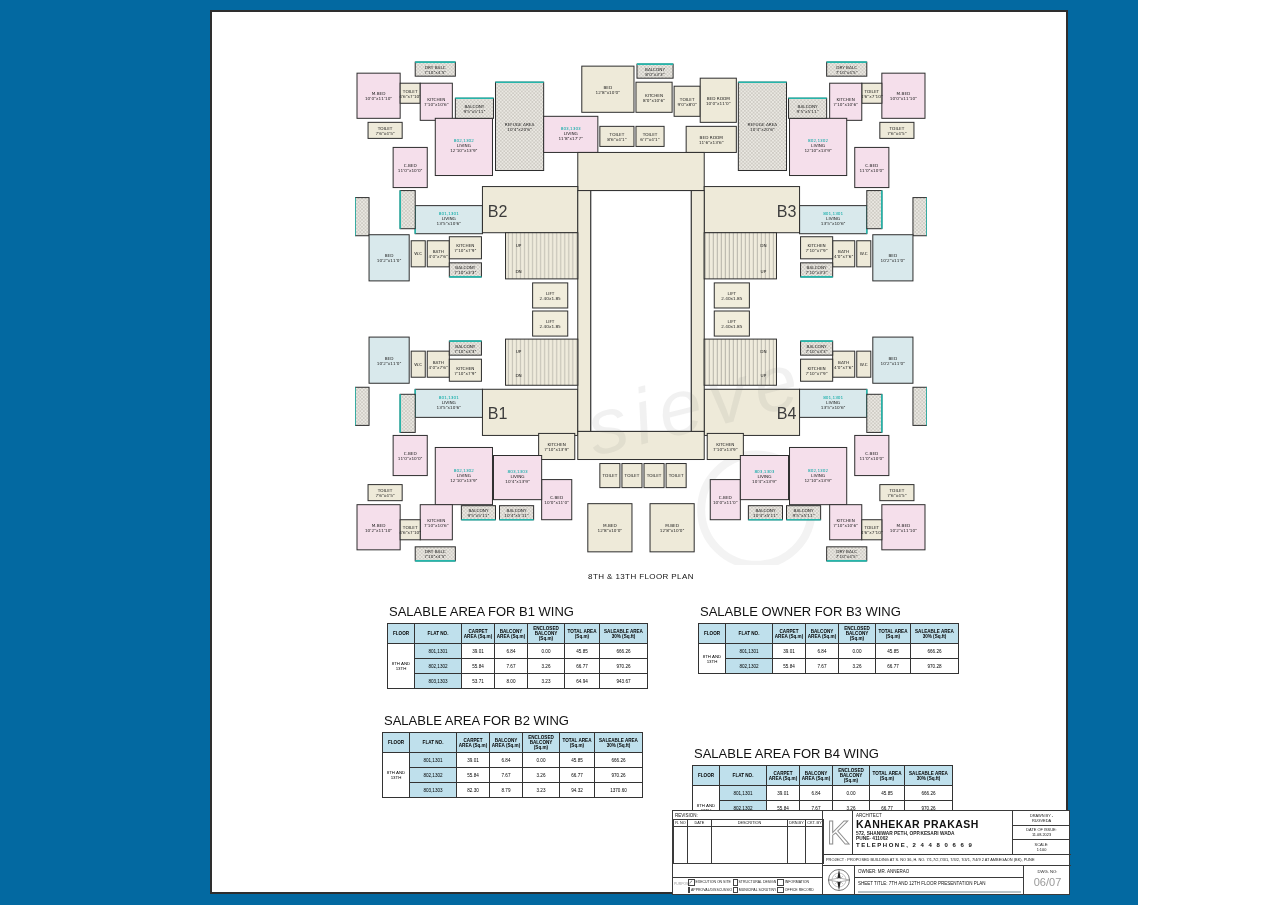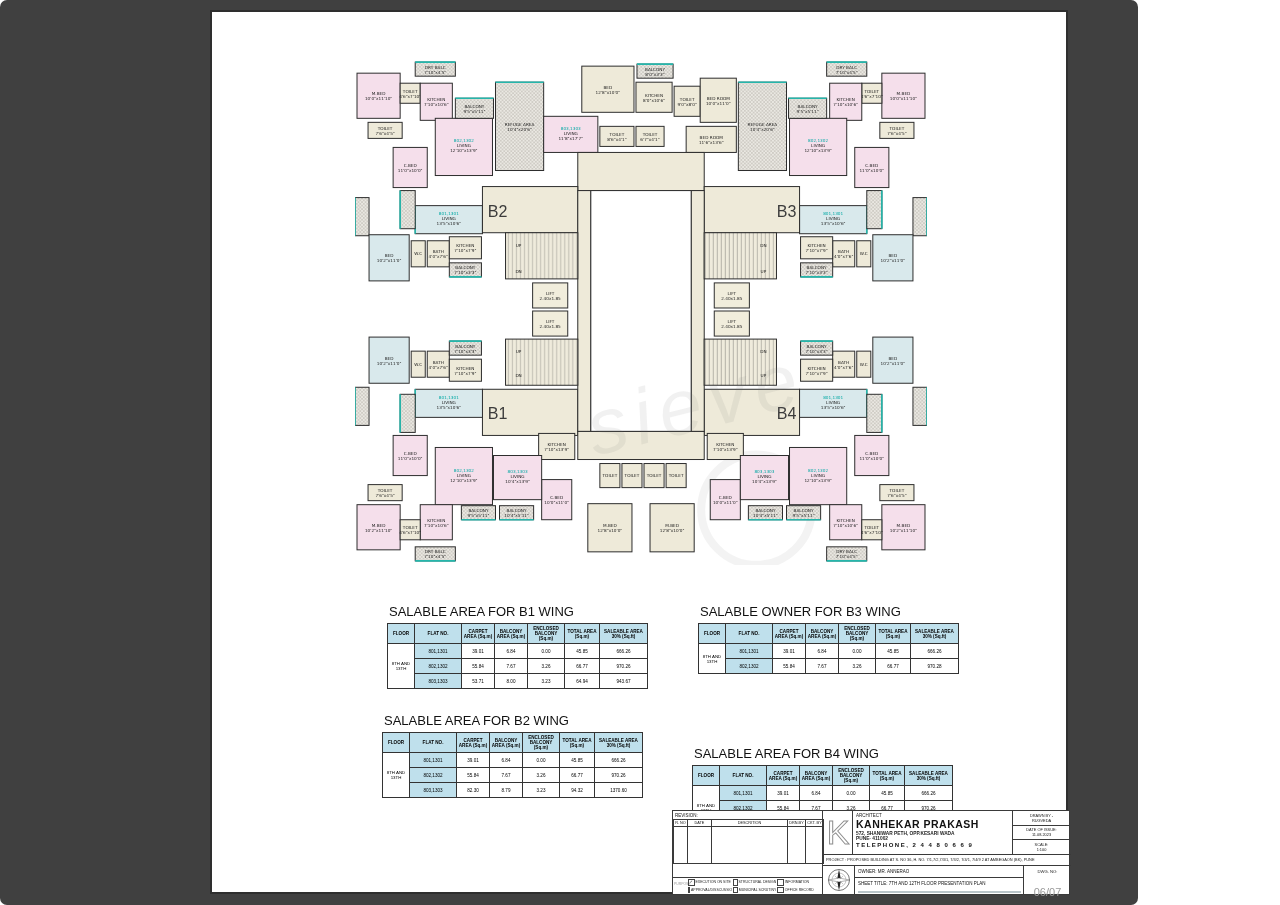--- a/index.html
+++ b/index.html
@@ -1,16 +1,16 @@
 <!DOCTYPE html>
 <html><head>
 <meta charset="utf-8">
 <style>
   html,body{margin:0;padding:0;background:#fff;font-family:"Liberation Sans",sans-serif;}
-  .page{position:relative;width:1138px;height:905px;background:#404040;overflow:hidden;border-radius:7px;}
+  .page{position:relative;width:1138px;height:905px;background:#0369a1;overflow:hidden;}
   .sheet{position:absolute;left:210px;top:10px;width:858px;height:884px;background:#fff;border:2px solid #2e2e2e;box-sizing:border-box;}
 
   
   .plan-wrap{position:absolute;left:143px;top:46px;width:572px;height:507px;}
   .plan-title{position:absolute;left:143px;top:560px;width:572px;text-align:center;font-size:8px;color:#111;letter-spacing:.4px;}
   .wm{position:absolute;left:230px;top:300px;font-size:78px;color:rgba(120,120,120,.10);transform:rotate(-14deg);font-style:italic;letter-spacing:8px;pointer-events:none;}
   text.rl{font-size:4.2px;fill:#1c1c1c;text-anchor:middle;font-family:"DejaVu Sans",sans-serif;}
   text.flat{fill:#00a8a4;}
   text.wing{font-size:16px;fill:#3c3c3c;text-anchor:middle;font-family:"Liberation Sans",sans-serif;}
 
@@ -50,21 +50,21 @@
   .infocell .val{display:block;font-size:3.9px;color:#111;}
   .tb-proj{position:absolute;left:0;top:43px;width:248px;height:12px;border-top:1px solid #3a3a3a;border-bottom:1px solid #3a3a3a;box-sizing:border-box;font-size:3.9px;color:#222;padding:2px 0 0 3px;white-space:nowrap;overflow:hidden;}
   .tb-row3{position:absolute;left:0;top:55px;width:248px;height:28px;display:flex;}
   .compassbox{width:32px;border-right:1px solid #3a3a3a;box-sizing:border-box;display:flex;align-items:center;justify-content:center;}
   .ownercol{width:168px;box-sizing:border-box;display:flex;flex-direction:column;}
   .ownerrow{flex:1;border-bottom:1px solid #3a3a3a;font-size:4.5px;color:#111;padding:2.5px 0 0 3px;white-space:nowrap;}
   .sheetrow{flex:1;font-size:4.5px;color:#111;padding:3px 0 0 3px;white-space:nowrap;}
   .fineprint{height:2px;background:#b9c4c9;margin:1px 2px 1px 3px;}
   .dwgbox{width:48px;border-left:1px solid #3a3a3a;box-sizing:border-box;text-align:center;}
   .dwg-label{font-size:4.2px;color:#222;margin-top:3px;}
-  .dwg-val{font-size:11px;color:#9a9a9a;margin-top:12px;}
+  .dwg-val{font-size:11px;color:#9a9a9a;margin-top:2px;}
 </style>
 </head>
 <body>
 
 <div class="page">
   <div class="sheet">
 
     <div class="plan-wrap">
       <svg id="plan" width="572" height="507" viewBox="0 0 570 505" xmlns="http://www.w3.org/2000/svg">
         <defs>
@@ -395,20 +395,21 @@
           <text x="407" y="294" class="rl">DN</text>
           <text x="407" y="318" class="rl">UP</text>
           <text x="142" y="158" class="wing">B2</text>
           <text x="430" y="158" class="wing">B3</text>
           <text x="142" y="360" class="wing">B1</text>
           <text x="430" y="360" class="wing">B4</text>
         </svg>
       <div class="wm">sieve</div>
     </div>
 
+    <div class="plan-title">8TH &amp; 13TH FLOOR PLAN</div>
 
     <div class="sa-block" style="left:175px;top:592px;">
       <div class="sa-title">SALABLE AREA FOR B1 WING</div>
       <table class="sat">
         <colgroup>
             <col style="width:27px">
             <col style="width:47px">
             <col style="width:33px">
             <col style="width:33px">
             <col style="width:37px">

